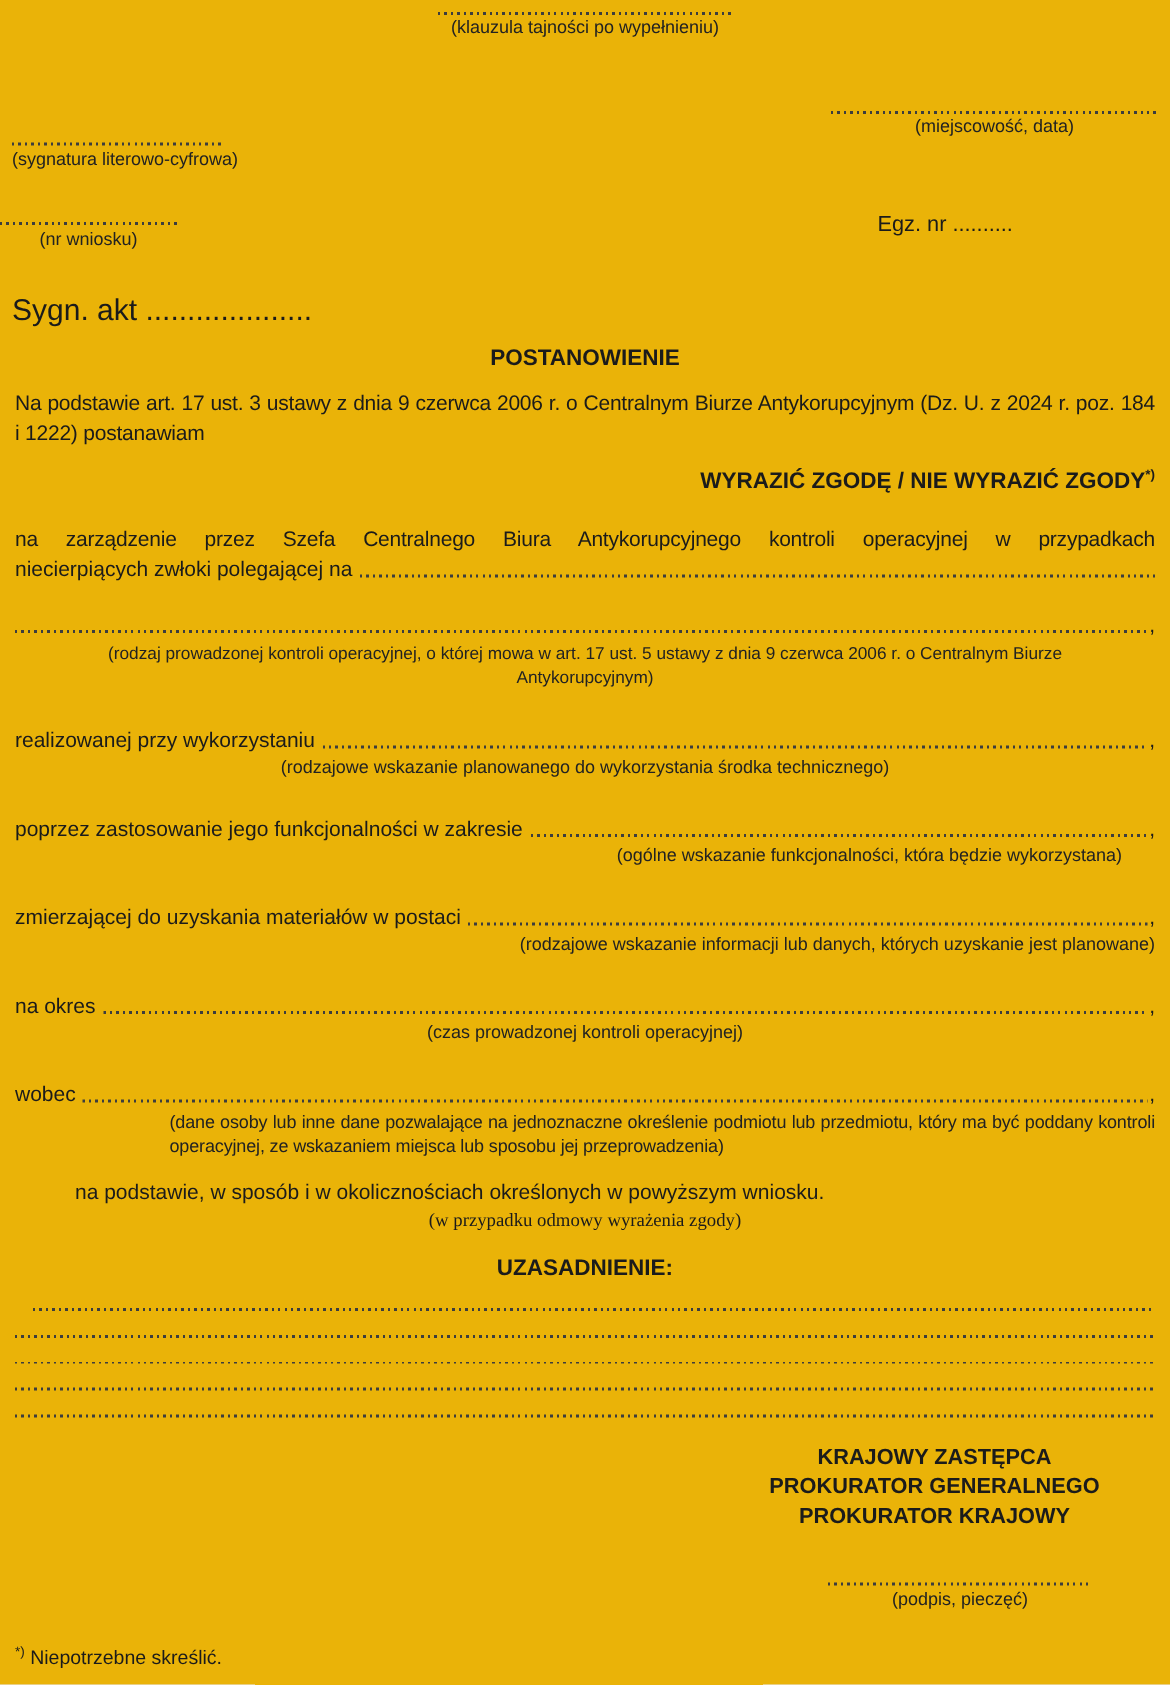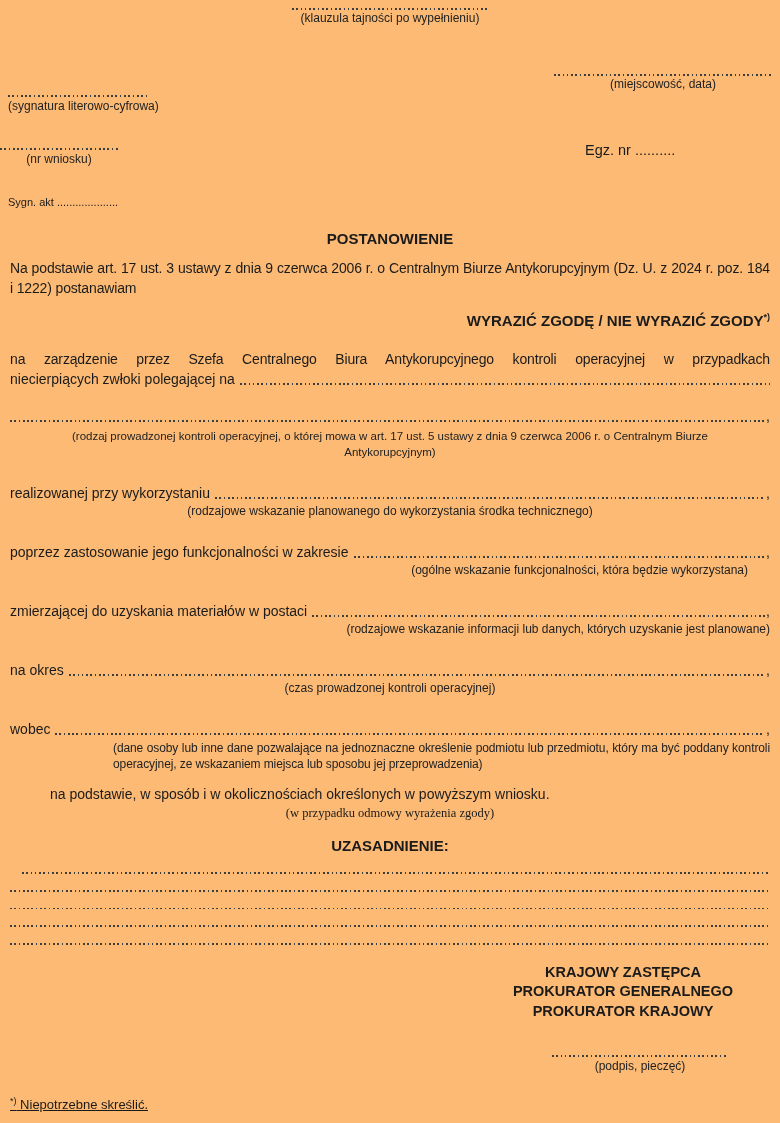--- a/index.html
+++ b/index.html
@@ -1,20 +1,20 @@
 <!DOCTYPE html>
 <html><head>
 <meta charset="utf-8">
 <style>
   html,body{margin:0;padding:0;background:#e8e8e8;}
   .page{
     position:relative;
     width:780px;height:1123px;
     margin:0 auto;
-    background:#fdba74;
+    background:#eab308;
     box-sizing:border-box;
     padding:8px 10px;
     overflow:hidden;
     color:#1b1b1b;
     font-family:"Liberation Sans","DejaVu Sans",sans-serif;
     font-size:14px;
   }
   .caption{font-size:12px;color:#222;}
   .small-caption{font-size:11.5px;color:#222;}
   .center{text-align:center;}
@@ -38,21 +38,21 @@
   .abs{position:absolute;}
   #top-class{left:50%;top:8px;transform:translateX(-50%);width:250px;text-align:center;}
   #top-class .dotline{width:196px;margin:0 auto 1px;}
   #place-date{right:8px;top:74px;width:218px;text-align:center;}
   #place-date .dotline{width:218px;margin-bottom:1px;}
   #sygnatura{left:8px;top:95px;}
   #sygnatura .dotline{width:142px;margin-bottom:2px;}
   #nr-wniosku{left:0;top:148px;width:118px;text-align:center;}
   #nr-wniosku .dotline{width:118px;margin-bottom:2px;}
   #egz{left:585px;top:142px;font-size:14.5px;}
-  #sygn-akt{left:8px;top:196px;font-size:11px;}
+  #sygn-akt{left:8px;top:196px;font-size:20px;}
   
   #doc-title{margin-top:222px;font-size:15px;}
   #legal-basis{margin-top:11px;line-height:20px;}
   #decision-heading{margin-top:14px;font-size:15px;text-align:right;}
   #oc-line1{margin-top:20px;line-height:20px;}
   #oc-dotline{margin-top:17px;}
   #oc-caption{margin-top:3px;max-width:690px;margin-left:auto;margin-right:auto;line-height:15.5px;}
   .clause{margin-top:23px;}
   .cap-center{margin-top:1px;text-align:center;line-height:15px;}
   .cap-right{margin-top:1px;text-align:right;line-height:15px;}
@@ -61,21 +61,21 @@
   #closing-clause{margin-top:12px;line-height:20px;margin-left:40px;}
   #uzas-heading{margin-top:16px;font-size:15px;}
   #uzas-caption{margin-top:2px;font-family:"Liberation Serif","DejaVu Serif",serif;font-size:12.5px;}
   .blank-line{height:1.8px;margin-top:16px;
     background-image:repeating-linear-gradient(90deg,#3d3d3d 0 1.6px,transparent 1.6px 4.3px);}
   .blank-line.first{margin-top:18px;margin-left:12px;}
   #sig-block{margin:18px 12px 0 auto;width:270px;text-align:center;
     font-weight:bold;font-size:14.5px;line-height:19.5px;}
   #sig-field{margin:34px 42px 0 auto;width:176px;text-align:center;}
   #sig-field .dotline{margin-bottom:2px;}
-  #footnote{margin-top:24px;font-size:13px;text-decoration:underline;}
+  #footnote{margin-top:24px;font-size:13px;}
   sup{font-size:9px;vertical-align:super;line-height:0;}
 </style>
 </head>
 <body>
 
 <div class="page">
 
   <div class="abs" id="top-class">
     <div class="dotline"></div>
     <div class="caption">(klauzula tajności po wypełnieniu)</div>

